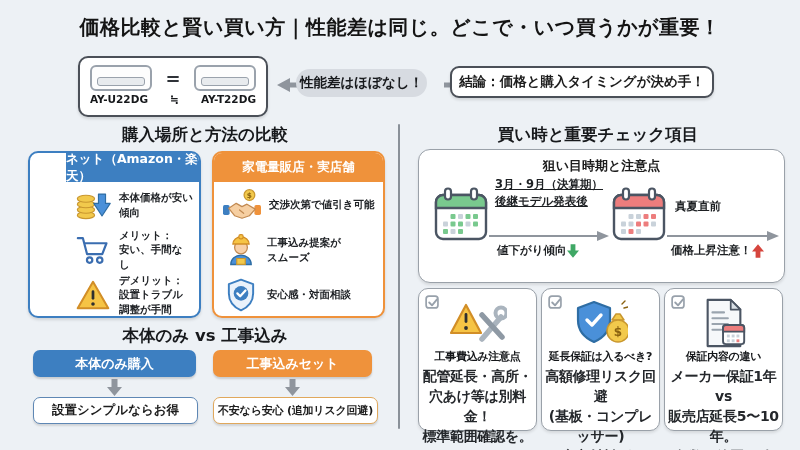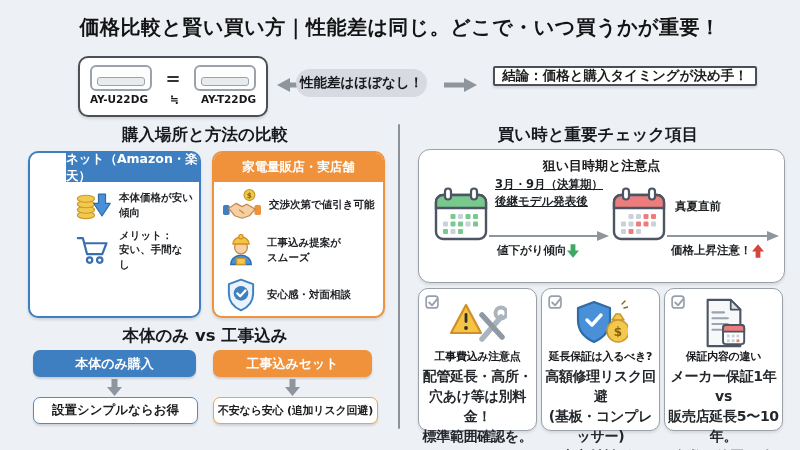--- a/index.html
+++ b/index.html
@@ -18,22 +18,22 @@
   .ac-unit::after { content:""; position:absolute; left:5px; right:5px; bottom:3px; height:7px;
                     border:1.5px solid #9aa2ac; border-radius:3px; background:#e8ebee; }
   .ac-eq { font-size:18px; font-weight:800; color:#2f3338; }
   .ac-labels { display:flex; align-items:center; justify-content:space-between; margin-top:2px; }
   .ac-labels span { font-size:10.5px; font-weight:800; color:#16181b; }
   .ac-approx { font-size:12px; }
 
   .pill-gray { position:absolute; left:296px; top:69px; width:131px; height:28px; background:#d7dbe1;
                border-radius:14px; display:flex; align-items:center; justify-content:center;
                font-size:13.5px; font-weight:800; color:#17191c; }
-  .conclusion-box { position:absolute; left:493px; top:66px; width:264px; height:20px; background:#fff;
-                    border:2px solid #4b5058; border-radius:2px; display:flex; align-items:center; justify-content:center;
+  .conclusion-box { position:absolute; left:450px; top:66px; width:264px; height:32px; background:#fff;
+                    border:2px solid #4b5058; border-radius:9px; display:flex; align-items:center; justify-content:center;
                     font-size:13.5px; font-weight:800; box-shadow:0 2px 3px rgba(0,0,0,.12); }
   .arrow-abs { position:absolute; }
 
   .divider { position:absolute; left:398px; top:124px; width:2px; height:305px; background:#8a9199; border-radius:1px; }
 
   .section-title { position:absolute; font-size:16.5px; font-weight:800; text-align:center; color:#17191c; }
   .st-left1 { left:25px; top:124px; width:360px; }
   .st-left2 { left:25px; top:325px; width:360px; }
   .st-right { left:408px; top:124px; width:380px; }
 
@@ -133,20 +133,31 @@
     <div class="cmp-row">
       <span class="cmp-icon">
         <svg width="34" height="32" viewBox="0 0 40 38" fill="none" stroke="#3a6db0" stroke-width="2.6" stroke-linecap="round" stroke-linejoin="round">
           <path d="M2 5 h6 l5 19 h18 l5-13 H11"></path>
             <circle cx="16" cy="31" r="3.2"></circle>
             <circle cx="28" cy="31" r="3.2"></circle>
         </svg>
       </span>
       <span class="row-text">メリット：
 安い、手間なし</span>
+    </div>
+    <div class="cmp-row">
+      <span class="cmp-icon">
+        <svg width="34" height="32" viewBox="0 0 40 37">
+          <path d="M20 3 38 34 H2 Z" fill="#f6c445" stroke="#d28e27" stroke-width="2.4" stroke-linejoin="round"></path>
+          <rect x="18.4" y="13" width="3.2" height="11" rx="1.6" fill="#2f2f2f"></rect>
+            <circle cx="20" cy="29" r="2.1" fill="#2f2f2f"></circle>
+        </svg>
+      </span>
+      <span class="row-text">デメリット：
+設置トラブル調整が手間</span>
     </div>
   </div>
 
   <div class="cmp-card cmp-orange">
     <div class="cmp-header">家電量販店・実店舗</div>
     <div class="cmp-row">
       <span class="cmp-icon">
         <svg width="38" height="34" viewBox="0 0 46 40">
           <circle cx="32" cy="8" r="6.5" fill="#f2c94c" stroke="#c9972f" stroke-width="1.5"></circle>
           <text x="32" y="11.5" font-size="9" font-weight="bold" text-anchor="middle" fill="#8a6210">$</text>

